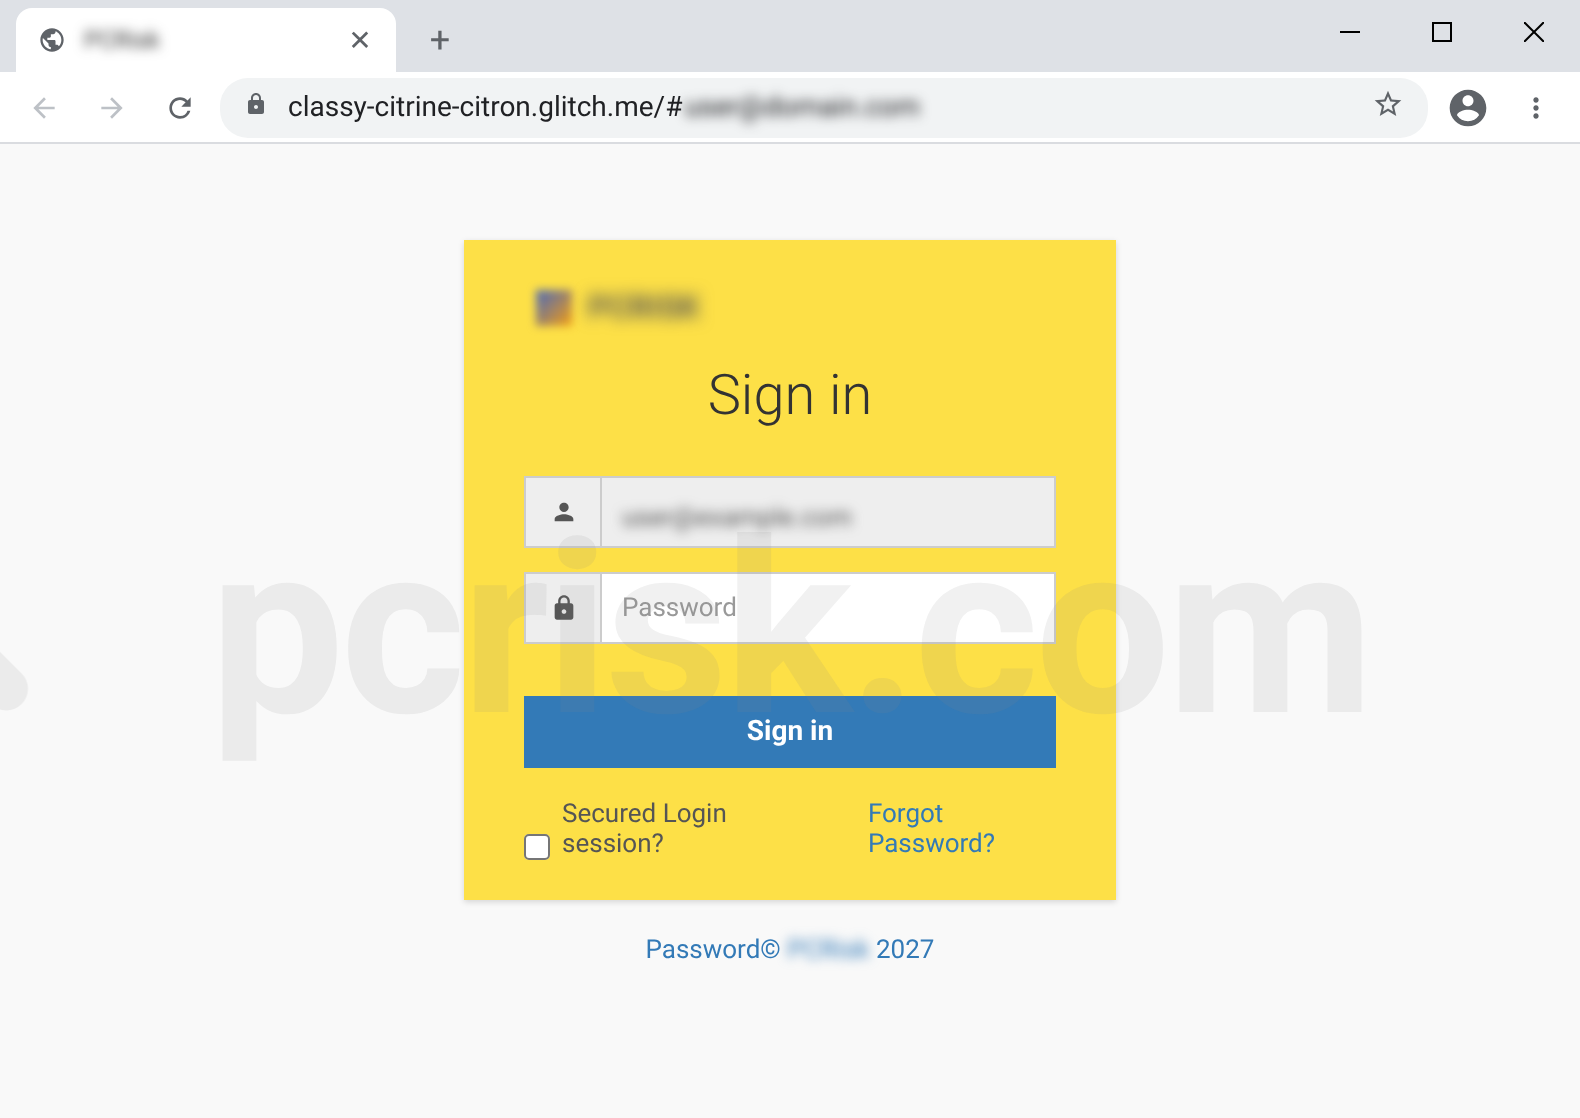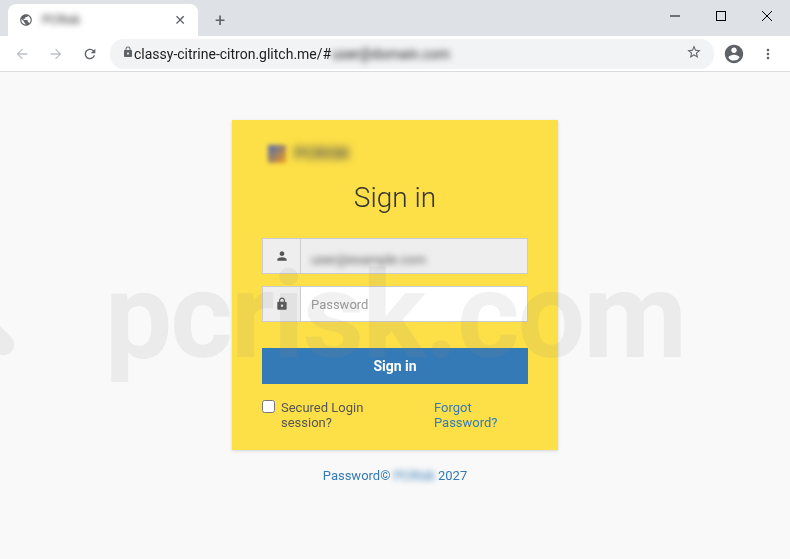--- a/index.html
+++ b/index.html
@@ -125,20 +125,21 @@
     }
     
     .address-bar {
       flex: 1;
       height: 30px;
       background: #f1f3f4;
       border-radius: 14px;
       display: flex;
       align-items: center;
       padding: 13px 12px;
+      gap: 10px;
       font-size: 14px;
       color: #202124;
     }
     
     .address-bar .lock {
       color: #5f6368;
       font-size: 12px;
     }
     
     .url-text {
@@ -285,21 +286,21 @@
     
     .footer-row {
       display: flex;
       justify-content: space-between;
       align-items: center;
       font-size: 13px;
     }
     
     .checkbox-group {
       display: flex;
-      align-items: flex-start;
+      align-items: flex-end;
       gap: 6px;
       color: #555;
     }
     
     .checkbox-group input {
       width: 13px;
       height: 13px;
     }
     
     .forgot-link {

